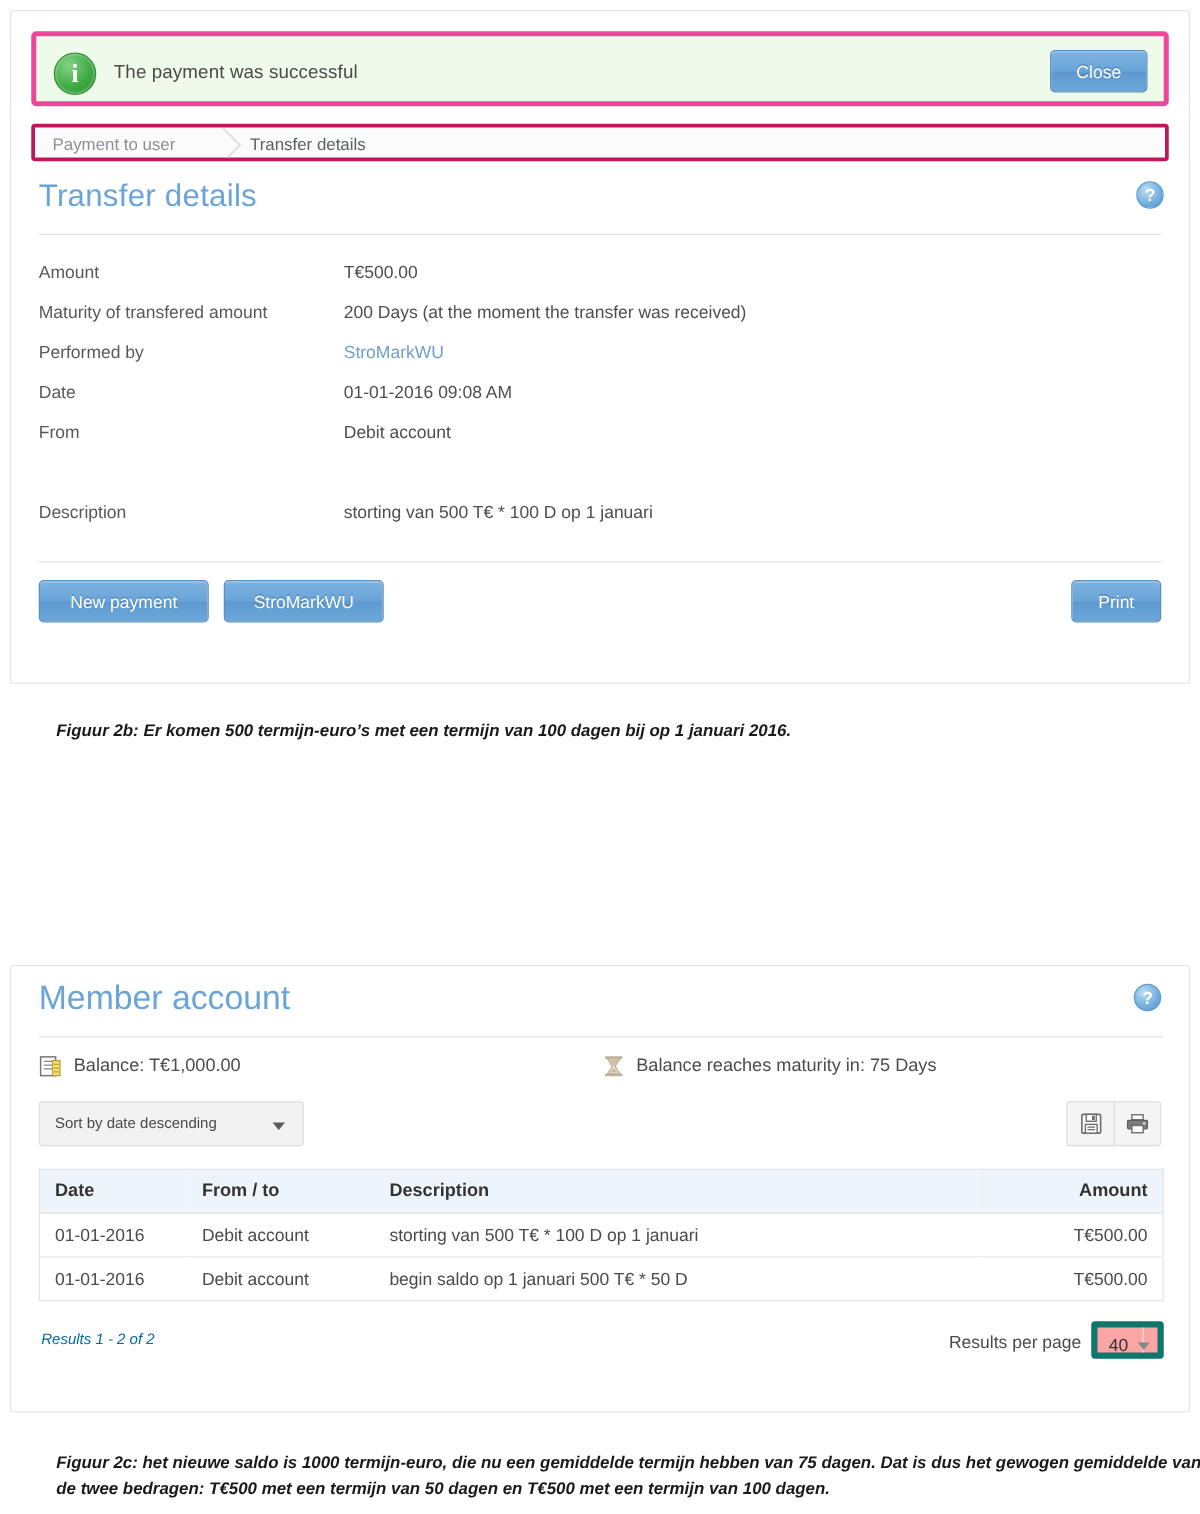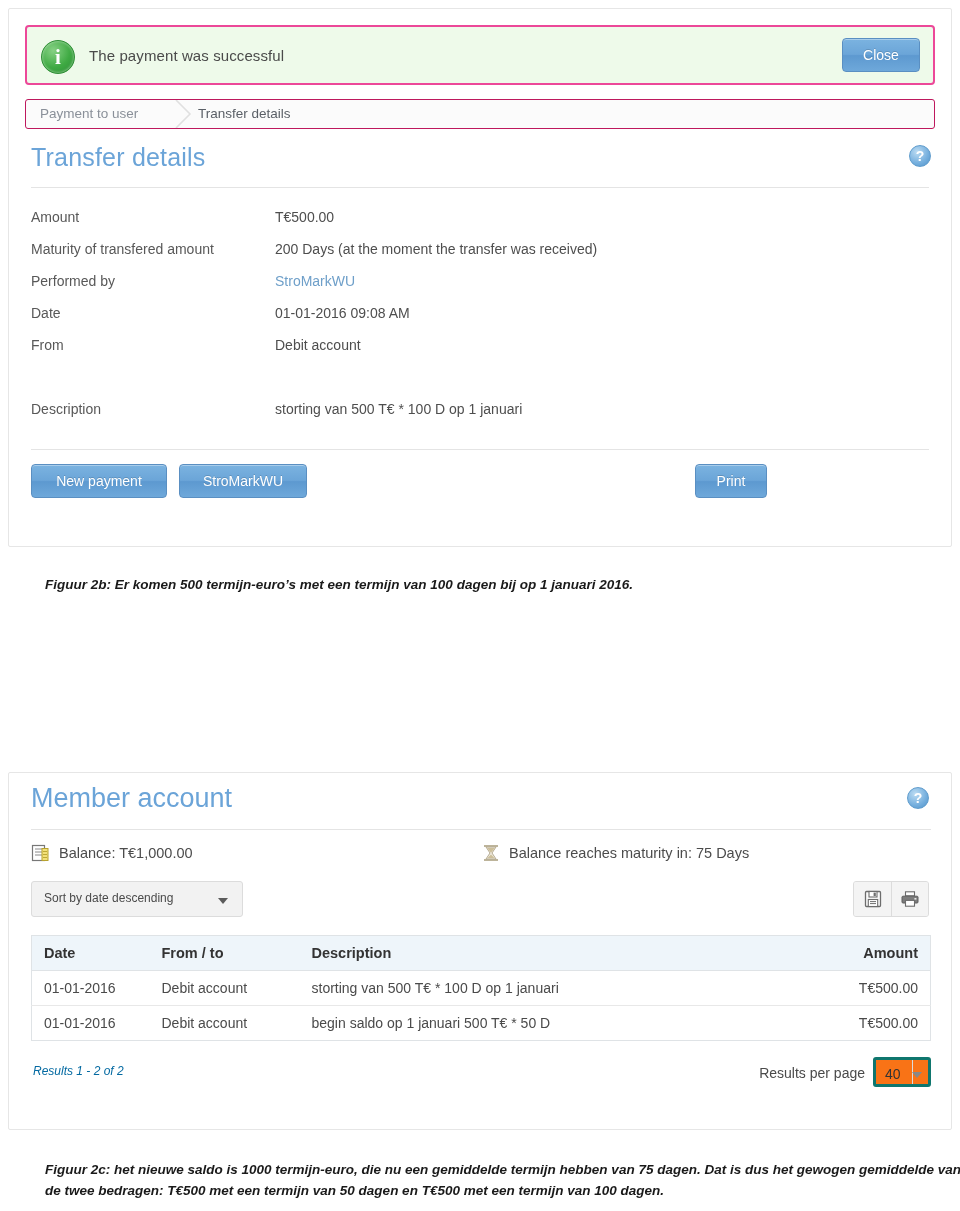--- a/index.html
+++ b/index.html
@@ -27,21 +27,21 @@
     border: 1px solid #e6e6e6;
     border-radius: 2px;
   }
 
   
   .alert {
     position: absolute;
     left: 16px; top: 16px;
     width: 910px; height: 60px;
     background: #eefaea;
-    border: 2px solid #ec4899;
+    border: 4px solid #ec4899;
     border-radius: 4px;
   }
   .alert-icon {
     position: absolute; left: 14px; top: 13px;
     width: 34px; height: 34px; border-radius: 50%;
     background: radial-gradient(circle at 35% 30%, #86d184 0%, #3faa43 55%, #2c8b34 100%);
     border: 1px solid #2f8f36;
     box-shadow: inset 0 0 3px rgba(255,255,255,.6);
   }
   .alert-icon::after {
@@ -75,21 +75,21 @@
     position: absolute; right: 13px; top: 11px;
     width: 78px; height: 34px;
   }
 
   
   .breadcrumb {
     position: absolute;
     left: 16px; top: 90px;
     width: 910px; height: 30px;
     background: #fbfbfb;
-    border: 1px solid #be185d;
+    border: 3px solid #be185d;
     border-radius: 3px;
     overflow: hidden;
   }
   .crumb {
     position: absolute; top: 6px;
     font-size: 13.5px;
     color: #8a9099;
   }
   .crumb.first { left: 14px; }
   .crumb.sep {
@@ -141,21 +141,21 @@
     position: absolute; left: 244px; top: 0;
     font-size: 14px; color: #4e4e4e;
   }
   .detail-value.link { color: #6e9fc9; }
 
   .card-rule2 {
     position: absolute; left: 6px; top: 310px;
     width: 898px; height: 1px; background: #e4e4e4;
   }
 
-  .card-actions { position: absolute; left: 6px; top: 325px; width: 736px; height: 40px; }
+  .card-actions { position: absolute; left: 6px; top: 325px; width: 898px; height: 40px; }
   .btn-action { position: absolute; top: 0; height: 34px; }
   .btn-newpay { left: 0; width: 136px; }
   .btn-chargeback { left: 148px; width: 128px; }
   .btn-print { right: 0; width: 72px; }
 
   
   .caption {
     position: absolute;
     font-style: italic;
     font-weight: bold;
@@ -279,22 +279,22 @@
     position: absolute; left: 2px; top: 9px;
     font-size: 12px; font-style: italic; color: #0369a1;
   }
   .rpp-label {
     position: absolute; right: 66px; top: 10px;
     font-size: 14px; color: #4a4a4a;
   }
   .rpp-select {
     position: absolute; right: 0; top: 2px;
     width: 58px; height: 30px;
-    border: 3px solid #0f766e; border-radius: 3px;
-    background: #f97316; cursor: pointer;
+    border: 5px solid #0f766e; border-radius: 3px;
+    background: #fca5a5; cursor: pointer;
   }
   .rpp-select .val {
     position: absolute; left: 9px; top: 6px;
     font-size: 14px; color: #333;
   }
   .rpp-select .div { position: absolute; left: 36px; top: 0; bottom: 0; width: 1px; background: #dcdcdc; }
   .rpp-select .caret {
     position: absolute; right: 6px; top: 12px;
     width: 0; height: 0;
     border-left: 5px solid transparent;

